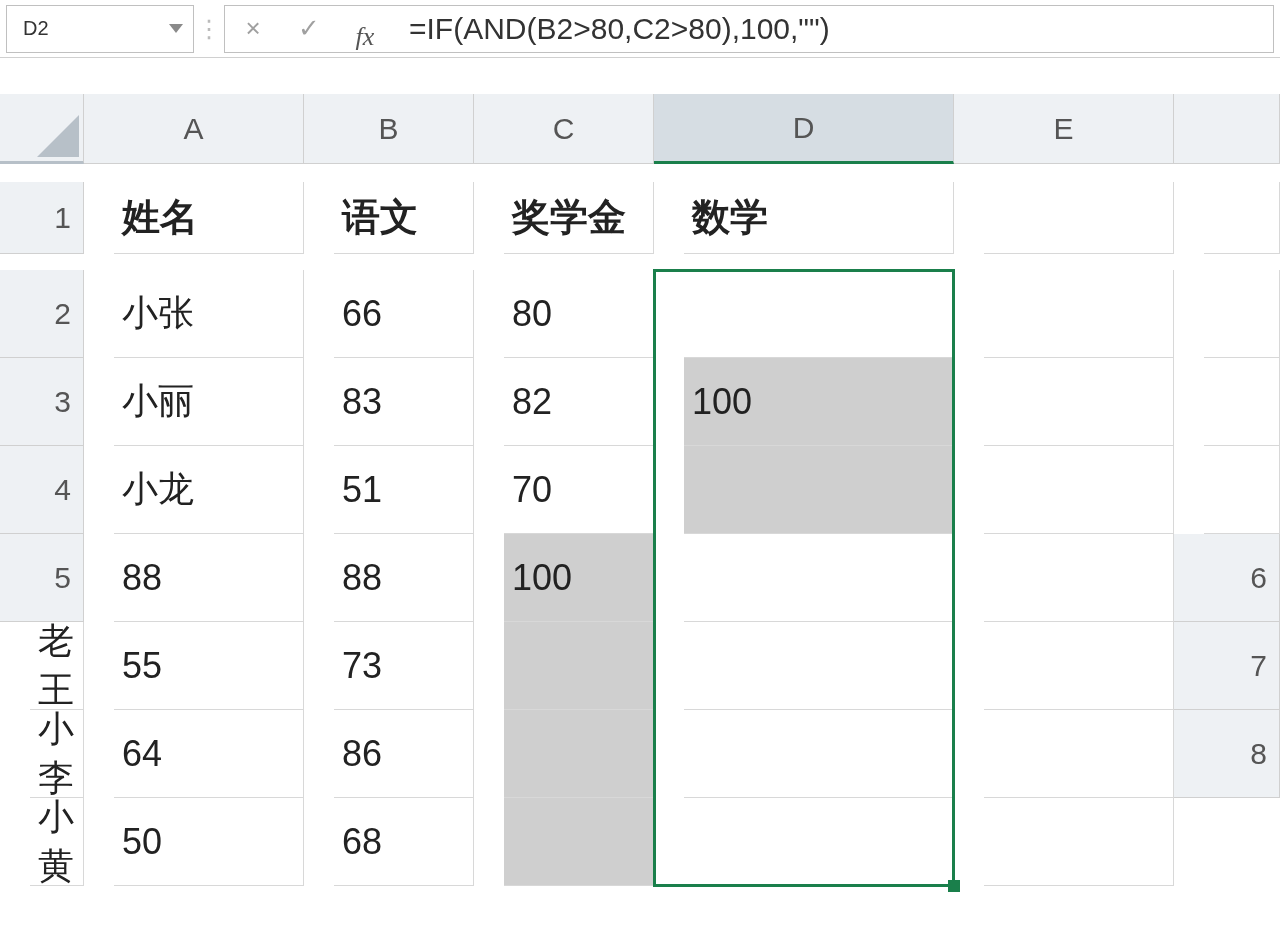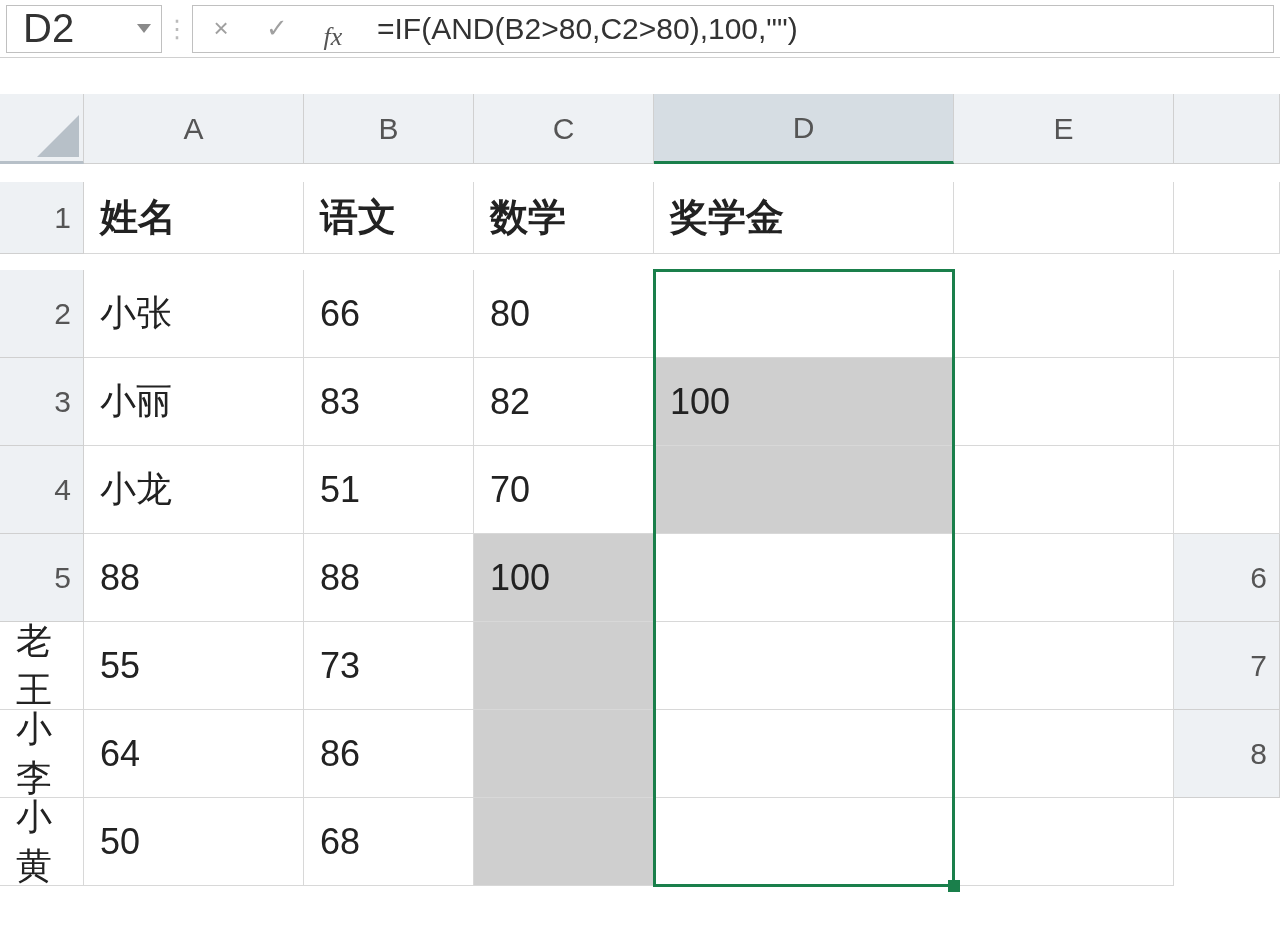--- a/index.html
+++ b/index.html
@@ -15,29 +15,29 @@
     .formula-bar {
       display: flex;
       align-items: center;
       height: 58px;
       background: #fff;
       border-bottom: 1px solid #d0d0d0;
       padding: 0 6px;
       gap: 0;
     }
     .name-box {
-      width: 156px;
+      width: 188px;
       height: 48px;
       border: 1px solid #c0c0c0;
       display: flex;
       align-items: center;
       justify-content: space-between;
       padding: 0 10px 0 16px;
       background: #fff;
-      font-size: 40px;
+      font-size: 20px;
       color: #333;
     }
     .name-box .dd {
       width: 0; height: 0;
       border-left: 7px solid transparent;
       border-right: 7px solid transparent;
       border-top: 9px solid #8a8a8a;
       margin-left: 8px;
     }
     .name-box .name-text { flex: 1; }
@@ -125,23 +125,24 @@
       background: #d6dde3;
       border-bottom: 3px solid #1a7f4b;
     }
     .row-hdr { justify-content: flex-end; padding-right: 12px; }
 
     .cell {
       border-right: 1px solid #d8d8d8;
       border-bottom: 1px solid #d8d8d8;
       display: flex;
       align-items: center;
-      padding: 0 16px;
+      padding: 0 8px;
       font-size: 36px;
       color: #222;
+      margin-left: 30px;
     }
     .cell.header-cell { font-weight: 700; font-size: 38px; }
     .cell.colD { background: #cfcfcf; }
     .cell.colD.active-cell { background: #fff; }
 
     
     .selection-outline {
       position: absolute;
       border: 3px solid #1a7f4b;
       pointer-events: none;
@@ -193,22 +194,22 @@
     <div class="col-hdr hdr-row">A</div>
     <div class="col-hdr hdr-row">B</div>
     <div class="col-hdr hdr-row">C</div>
     <div class="col-hdr hdr-row active">D</div>
     <div class="col-hdr hdr-row">E</div>
     <div class="col-hdr hdr-row"></div>
 
     <div class="row-hdr r1">1</div>
     <div class="cell header-cell r1">姓名</div>
     <div class="cell header-cell r1">语文</div>
+    <div class="cell header-cell r1">奖学金</div>
     <div class="cell header-cell r1">数学</div>
-    <div class="cell header-cell r1">奖学金</div>
     <div class="cell r1"></div>
     <div class="cell r1"></div>
 
     <div class="row-hdr">2</div>
     <div class="cell">小张</div>
     <div class="cell">66</div>
     <div class="cell">80</div>
     <div class="cell colD active-cell"></div>
     <div class="cell"></div>
     <div class="cell"></div>

